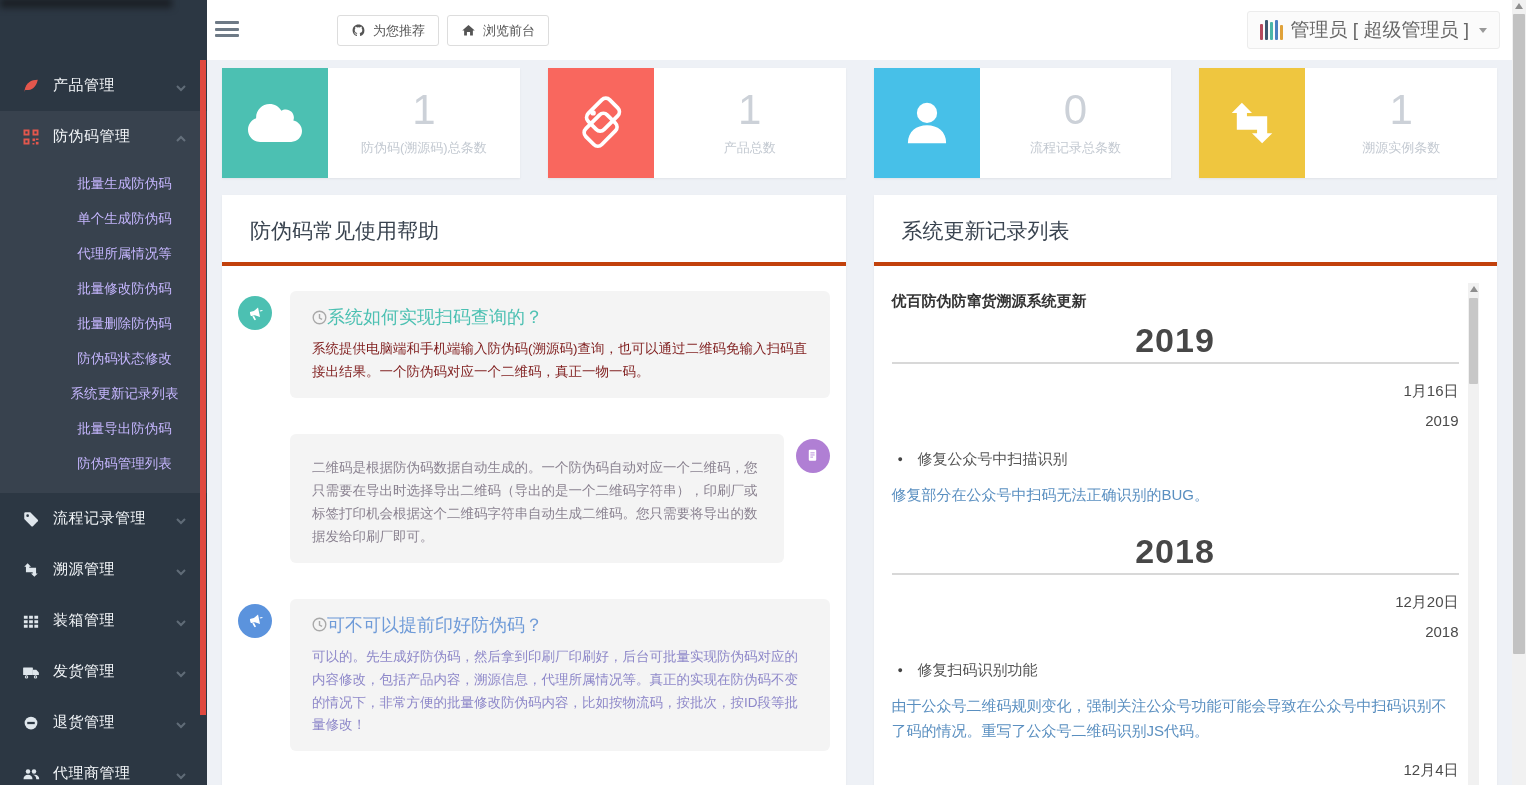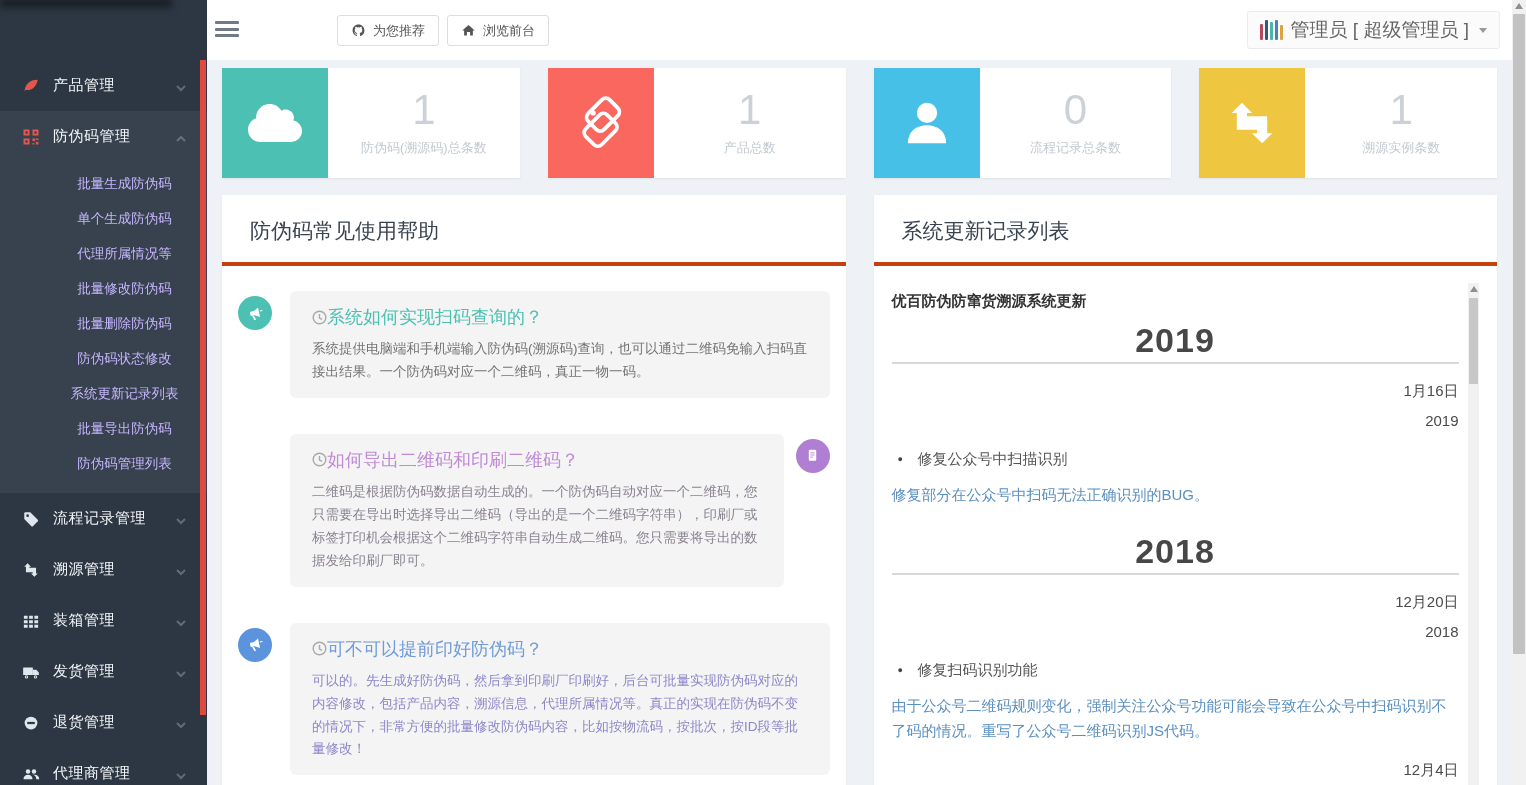--- a/index.html
+++ b/index.html
@@ -381,43 +381,36 @@
               </svg>
           </span>
           <div class="faq-box">
             <div class="faq-q" style="color: rgb(76, 192, 178);">
               <svg viewBox="0 0 15 15">
                   <circle cx="7.5" cy="7.5" r="6.3" fill="none" stroke="#a9a9a9" stroke-width="1.4"></circle>
                   <path d="M7.5 4v4l2.6 1.4" fill="none" stroke="#a9a9a9" stroke-width="1.4"></path>
                 </svg>
               <span>系统如何实现扫码查询的？</span>
             </div>
-            <div class="faq-a" style="color: #737373;">系统提供电脑端和手机端输入防伪码(溯源码)查询，也可以通过二维码免输入扫码直接出结果。一个防伪码对应一个二维码，真正一物一码。</div>
+            <div class="faq-a" style="color: #7f1d1d;">系统提供电脑端和手机端输入防伪码(溯源码)查询，也可以通过二维码免输入扫码直接出结果。一个防伪码对应一个二维码，真正一物一码。</div>
           </div>
         </div>
 
         <div class="faq-item right-ic">
           <span class="circle" style="background-color: rgb(176, 127, 212);">
             <svg viewBox="0 0 32 32">
                 <rect x="9" y="5" width="14" height="21" rx="2" fill="#fff"></rect>
                 <g stroke="#b07fd4" stroke-width="1.6">
                   <line x1="12" y1="11" x2="20" y2="11"></line>
                   <line x1="12" y1="15" x2="20" y2="15"></line>
                   <line x1="12" y1="19" x2="17" y2="19"></line>
                 </g>
               </svg>
           </span>
           <div class="faq-box">
-            <div class="faq-q" style="color: rgb(192, 138, 214);">
-              <svg viewBox="0 0 15 15">
-                  <circle cx="7.5" cy="7.5" r="6.3" fill="none" stroke="#a9a9a9" stroke-width="1.4"></circle>
-                  <path d="M7.5 4v4l2.6 1.4" fill="none" stroke="#a9a9a9" stroke-width="1.4"></path>
-                </svg>
-              <span>如何导出二维码和印刷二维码？</span>
-            </div>
             <div class="faq-a" style="color: rgb(138, 130, 144);">二维码是根据防伪码数据自动生成的。一个防伪码自动对应一个二维码，您只需要在导出时选择导出二维码（导出的是一个二维码字符串），印刷厂或标签打印机会根据这个二维码字符串自动生成二维码。您只需要将导出的数据发给印刷厂即可。</div>
           </div>
         </div>
 
         <div class="faq-item left-ic">
           <span class="circle" style="background-color: rgb(91, 147, 221);">
             <svg viewBox="0 0 32 32">
                 <g fill="#fff" transform="rotate(-12 16 16)">
                   <path d="M23 6v18l-9-5H8a2 2 0 0 1-2-2v-4a2 2 0 0 1 2-2h6z"></path>
                   <path d="M9 20l2.2 7a1.6 1.6 0 0 0 3.1-1l-1.8-6z"></path>

